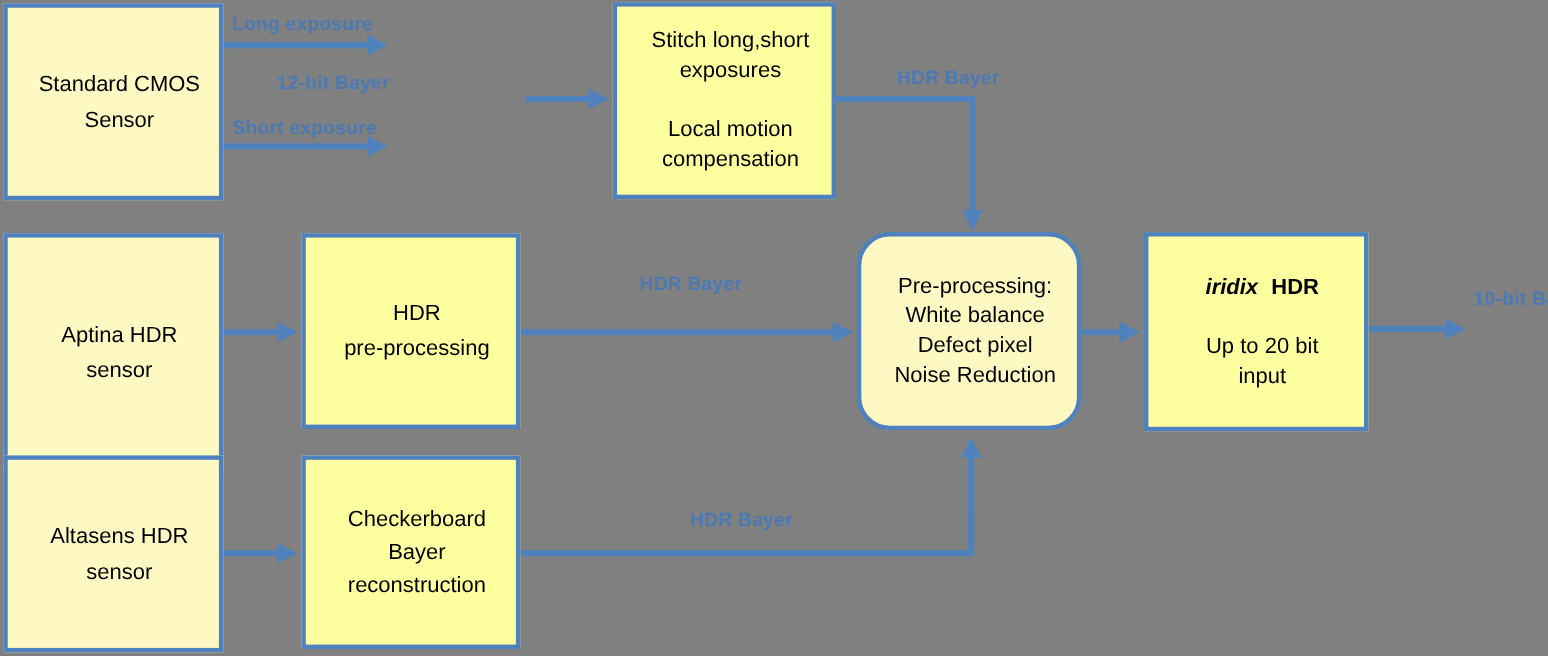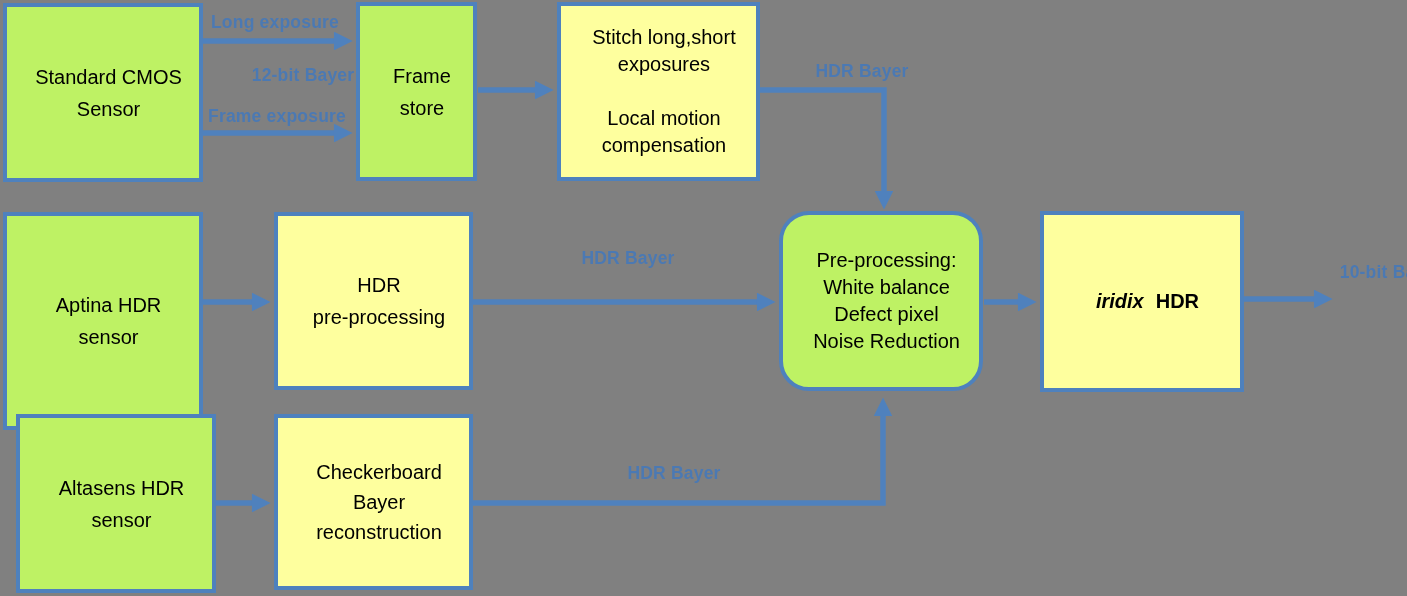--- a/index.html
+++ b/index.html
@@ -11,40 +11,40 @@
     overflow:hidden;
   }
   .arrows{position:absolute;left:0;top:0;width:1407px;height:596px;}
   .box{
     position:absolute;
     box-sizing:border-box;
     border:4px solid #4e81bd;
     display:flex;align-items:center;justify-content:center;
     text-align:center;color:#000;font-size:20px;padding-left:11px;
   }
-  .fill-blue{background:#bef264;}
+  .fill-blue{background:#fef9c3;}
   .fill-yellow{background:#feff9e;}
   .box-text{white-space:pre-line;}
   .lh-lg{line-height:1.6;}
   .lh-md{line-height:1.5;}
   .lh-sm{line-height:1.35;}
   .sig{
     position:absolute;
     transform:translate(-50%,-50%);
     color:#4b79b3;font-weight:bold;font-size:17.5px;
     white-space:nowrap;letter-spacing:0.2px;
   }
   #box-standard-cmos{left:3px;top:3px;width:200px;height:179px;}
   #box-frame-store{left:356px;top:2px;width:121px;height:179px;}
   #box-stitch{left:557px;top:2px;width:203px;height:179px;}
   #box-aptina{left:3px;top:212px;width:200px;height:218px;}
   #box-hdr-preproc{left:274px;top:212px;width:199px;height:178px;}
   #box-preproc{left:779px;top:211px;width:204px;height:180px;border-radius:30px;}
   #box-iridix{left:1040px;top:211px;width:204px;height:181px;}
-  #box-altasens{left:16px;top:414px;width:200px;height:179px;}
+  #box-altasens{left:3px;top:414px;width:200px;height:179px;}
   #box-checkerboard{left:274px;top:414px;width:199px;height:176px;text-align:center;}
   #sig-long{left:275px;top:22px;}
   #sig-12bit{left:275px;top:75px;margin-left:28px;}
   #sig-short{left:277px;top:116px;}
   #sig-hdr-top{left:862px;top:71px;}
   #sig-hdr-mid{left:628px;top:258px;}
   #sig-hdr-bottom{left:674px;top:473px;}
   #sig-10bit{left:1391px;top:272px;}
   .iridix-brand{font-style:italic;font-weight:bold;margin-right:12px;}
   .iridix-title{font-weight:bold;}
@@ -72,24 +72,20 @@
       <path d="M202 503 H265" marker-end="url(#ah)"></path>
       <path d="M473 503 H883 V403" marker-end="url(#ah)"></path>
     </g>
   </svg>
 
   <div class="box fill-blue" id="box-standard-cmos">
     <div class="box-text lh-lg">Standard CMOS
 Sensor</div>
   </div>
 
-  <div class="box fill-blue" id="box-frame-store">
-    <div class="box-text lh-lg">Frame
-store</div>
-  </div>
 
   <div class="box fill-yellow" id="box-stitch">
     <div class="box-text lh-sm">Stitch long,short
 exposures
 
 Local motion
 compensation</div>
   </div>
 
   <div class="box fill-blue" id="box-aptina">
@@ -105,35 +101,37 @@
   <div class="box fill-blue" id="box-preproc">
     <div class="box-text lh-sm">Pre-processing:
 White balance
 Defect pixel
 Noise Reduction</div>
   </div>
 
   <div class="box fill-yellow" id="box-iridix">
     <div class="box-text lh-sm">
       <div><span class="iridix-brand">iridix</span><span class="iridix-title">HDR</span></div>
+      <div>Up to 20 bit
+input</div>
     </div>
   </div>
 
   <div class="box fill-blue" id="box-altasens">
     <div class="box-text lh-lg">Altasens HDR
 sensor</div>
   </div>
 
   <div class="box fill-yellow" id="box-checkerboard">
     <div class="box-text lh-md">Checkerboard
 Bayer
 reconstruction</div>
   </div>
 
   <div class="sig" id="sig-long">Long exposure</div>
   <div class="sig" id="sig-12bit">12-bit Bayer</div>
-  <div class="sig" id="sig-short">Frame exposure</div>
+  <div class="sig" id="sig-short">Short exposure</div>
   <div class="sig" id="sig-hdr-top">HDR Bayer</div>
   <div class="sig" id="sig-hdr-mid">HDR Bayer</div>
   <div class="sig" id="sig-hdr-bottom">HDR Bayer</div>
   <div class="sig" id="sig-10bit">10-bit Bayer</div>
 
 </div>
 
 </body></html>

